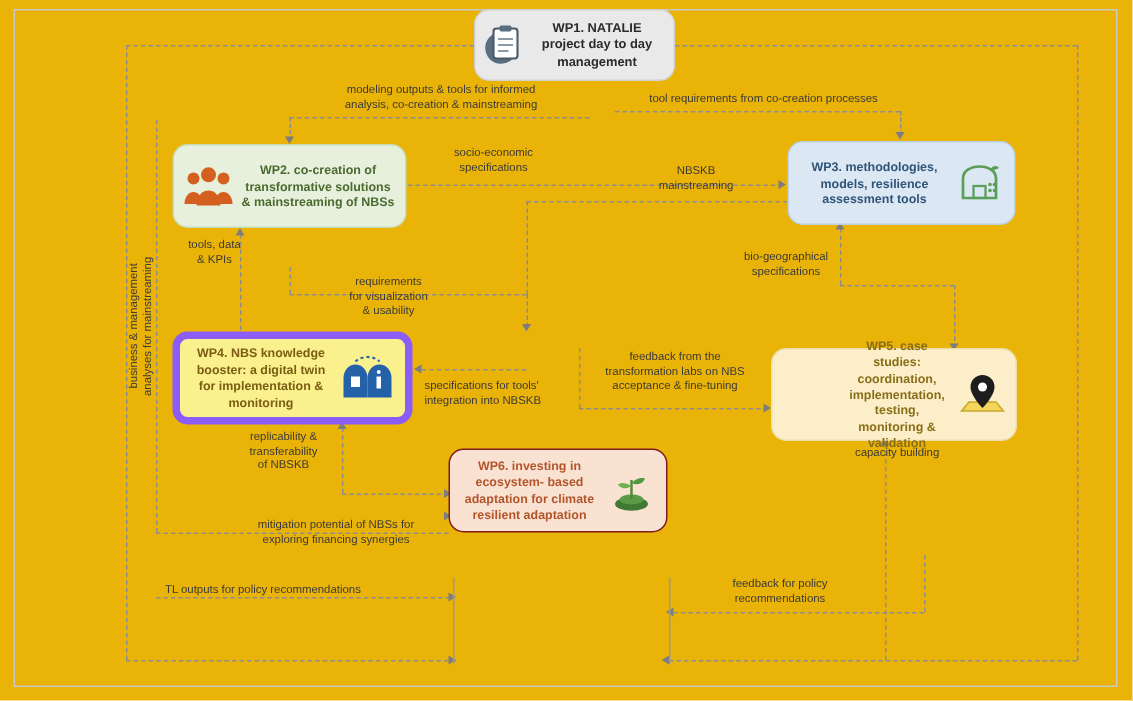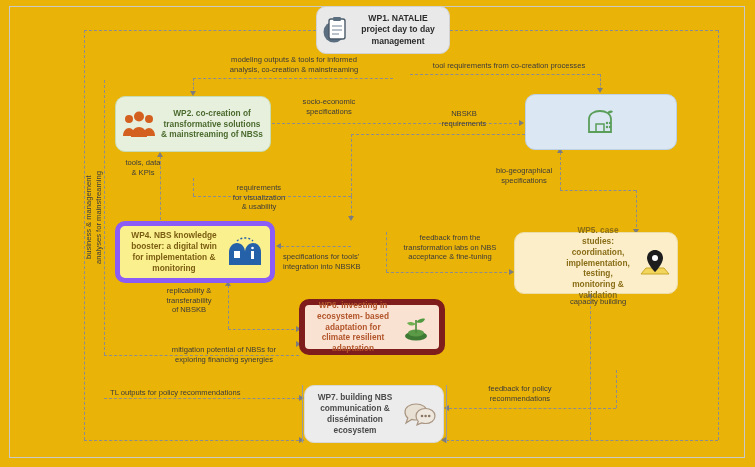--- a/index.html
+++ b/index.html
@@ -15,21 +15,21 @@
   #wp1{left:316px;top:6px;width:134px;height:48px;background:#e9e9e9;border:1px solid #d2d2d2;}
   #wp1 .txt{color:#2b2b2b;font-size:8.6px;}
   #wp2{left:115px;top:96px;width:156px;height:56px;background:#e7f0dd;border:1px solid #c7dcb4;}
   #wp2 .txt{color:#4b6a2e;}
   #wp3{left:525px;top:94px;width:152px;height:56px;background:#dbe7f3;border:1px solid #bcd0e6;}
   #wp3 .txt{color:#2f5478;}
   #wp4{left:115px;top:221px;width:160px;height:62px;background:#fbf08e;border:5px solid #8b5cf6;}
   #wp4 .txt{color:#7a5d12;}
   #wp5{left:514px;top:232px;width:164px;height:62px;background:#fbeec9;border:1px solid #ecdda9;padding-left:48px;}
   #wp5 .txt{color:#8a6d17;}
-  #wp6{left:299px;top:299px;width:146px;height:56px;background:#fae2d3;border:6px solid #7f1d1d;}
+  #wp6{left:299px;top:299px;width:146px;height:56px;background:#fae2d3;border:1px solid #7f1d1d;}
   #wp6 .txt{color:#b2552a;}
   #wp7{left:304px;top:385px;width:140px;height:58px;background:#ececec;border:1px solid #d8d8d8;}
   #wp7 .txt{color:#4a4a4a;}
 
   
   .lbl{position:absolute;font-size:7.6px;line-height:1.28;color:#3a3a3a;white-space:pre;}
   .lbl.c{text-align:center;}
   .lbl.l{text-align:left;}
   .vlbl{position:absolute;font-size:7.6px;line-height:1.3;color:#3a3a3a;white-space:pre;
         writing-mode:vertical-rl;transform:rotate(180deg);text-align:center;}
@@ -146,20 +146,23 @@
         <circle cx="17" cy="6.5" r="5" fill="#d4601f"></circle>
           <path d="M9 27c0-6 3.6-10 8-10s8 4 8 10z" fill="#d4601f"></path>
       </svg>
     </span>
     <span class="txt">WP2. co-creation of
 transformative solutions &amp;
 mainstreaming of NBSs</span>
   </div>
 
   <div class="wp" id="wp3">
+    <span class="txt">WP3. methodologies,
+models, resilience
+assessment tools</span>
     <span class="ico">
       <svg width="32" height="28" viewBox="0 0 32 28" aria-hidden="true">
         <path d="M4 24V11c0-5 5-8 11-8s11 3 11 8v13z" fill="none" stroke="#5a9e5a" stroke-width="1.8"></path>
         <rect x="11" y="16" width="8" height="8" fill="none" stroke="#5a9e5a" stroke-width="1.5"></rect>
         <circle cx="22" cy="15" r="1.2" fill="#5a9e5a"></circle>
           <circle cx="25" cy="15" r="1.2" fill="#5a9e5a"></circle>
         <circle cx="22" cy="19" r="1.2" fill="#5a9e5a"></circle>
           <circle cx="25" cy="19" r="1.2" fill="#5a9e5a"></circle>
         <path d="M22 5c2-3 5-3 6-1-2 1-4 2-6 1z" fill="#5a9e5a"></path>
       </svg>
@@ -206,43 +209,28 @@
       <svg width="34" height="30" viewBox="0 0 34 30" aria-hidden="true">
         <ellipse cx="17" cy="24" rx="11" ry="4.5" fill="#3f7a34"></ellipse>
         <ellipse cx="17" cy="21" rx="8" ry="3.4" fill="#5b9a46"></ellipse>
         <path d="M17 21V8" stroke="#4a8a3a" stroke-width="1.6"></path>
         <path d="M17 12c-6-4-9-1-9-1s3 5 9 1z" fill="#6fb04f"></path>
         <path d="M17 10c5-5 9-3 9-3s-2 6-9 3z" fill="#4f9a3e"></path>
       </svg>
     </span>
   </div>
 
-  <div class="wp" id="wp7">
-    <span class="txt">WP7. building NBS
-communication &amp;
-dissémination
-ecosystem</span>
-    <span class="ico">
-      <svg width="34" height="28" viewBox="0 0 34 28" aria-hidden="true">
-        <path d="M2 12c0-5 5-8 11-8s11 3 11 8-5 8-11 8c-1.6 0-3-.2-4.4-.6L3 23l1.8-5C3.1 16.6 2 14.4 2 12z" fill="#e9e0d4" stroke="#a89582" stroke-width="1.2"></path>
-        <path d="M13 16c0-4.4 4.4-7.5 9.5-7.5S32 11.6 32 16s-4.4 7.5-9.5 7.5c-1.4 0-2.7-.2-3.9-.6l-4.6 2 1.3-3.6C14 20 13 18.1 13 16z" fill="#efe8de" stroke="#a89582" stroke-width="1.2"></path>
-        <circle cx="19" cy="16" r="1.3" fill="#8a7664"></circle>
-        <circle cx="22.6" cy="16" r="1.3" fill="#8a7664"></circle>
-        <circle cx="26.2" cy="16" r="1.3" fill="#8a7664"></circle>
-      </svg>
-    </span>
-  </div>
 
   <div class="lbl c" style="left:186px;top:55px;width:216px;">modeling outputs &amp; tools for informed
 analysis, co-creation &amp; mainstreaming</div>
   <div class="lbl c" style="left:412px;top:61px;width:194px;">tool requirements from co-creation processes</div>
   <div class="lbl c" style="left:283px;top:97px;width:92px;">socio-economic
 specifications</div>
   <div class="lbl c" style="left:424px;top:109px;width:80px;">NBSKB
-requirements</div>
+mainstreaming</div>
   <div class="lbl c" style="left:112px;top:158px;width:62px;">tools, data
 &amp; KPIs</div>
   <div class="lbl c" style="left:218px;top:183px;width:82px;">requirements
 for visualization
 &amp; usability</div>
   <div class="lbl c" style="left:484px;top:166px;width:80px;">bio-geographical
 specifications</div>
   <div class="vlbl" style="left:84px;top:155px;height:125px;">business &amp; management
 analyses for mainstreaming</div>
   <div class="lbl l" style="left:283px;top:252px;width:102px;">specifications for tools'

